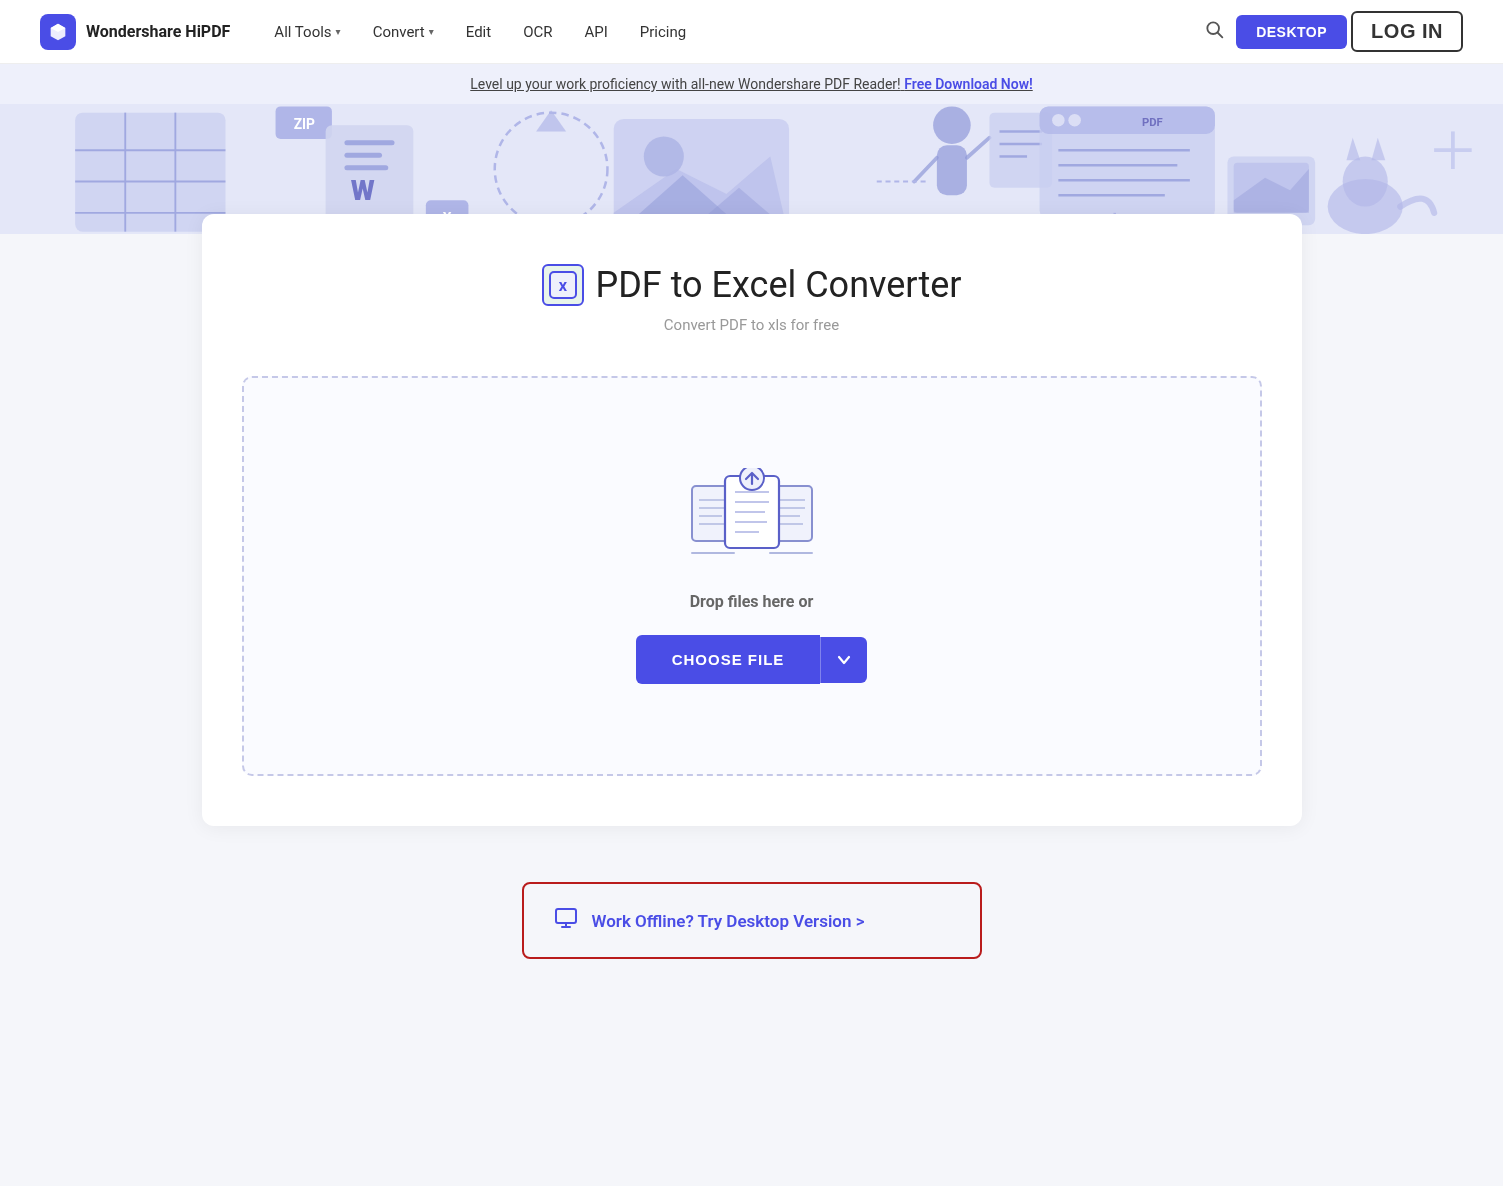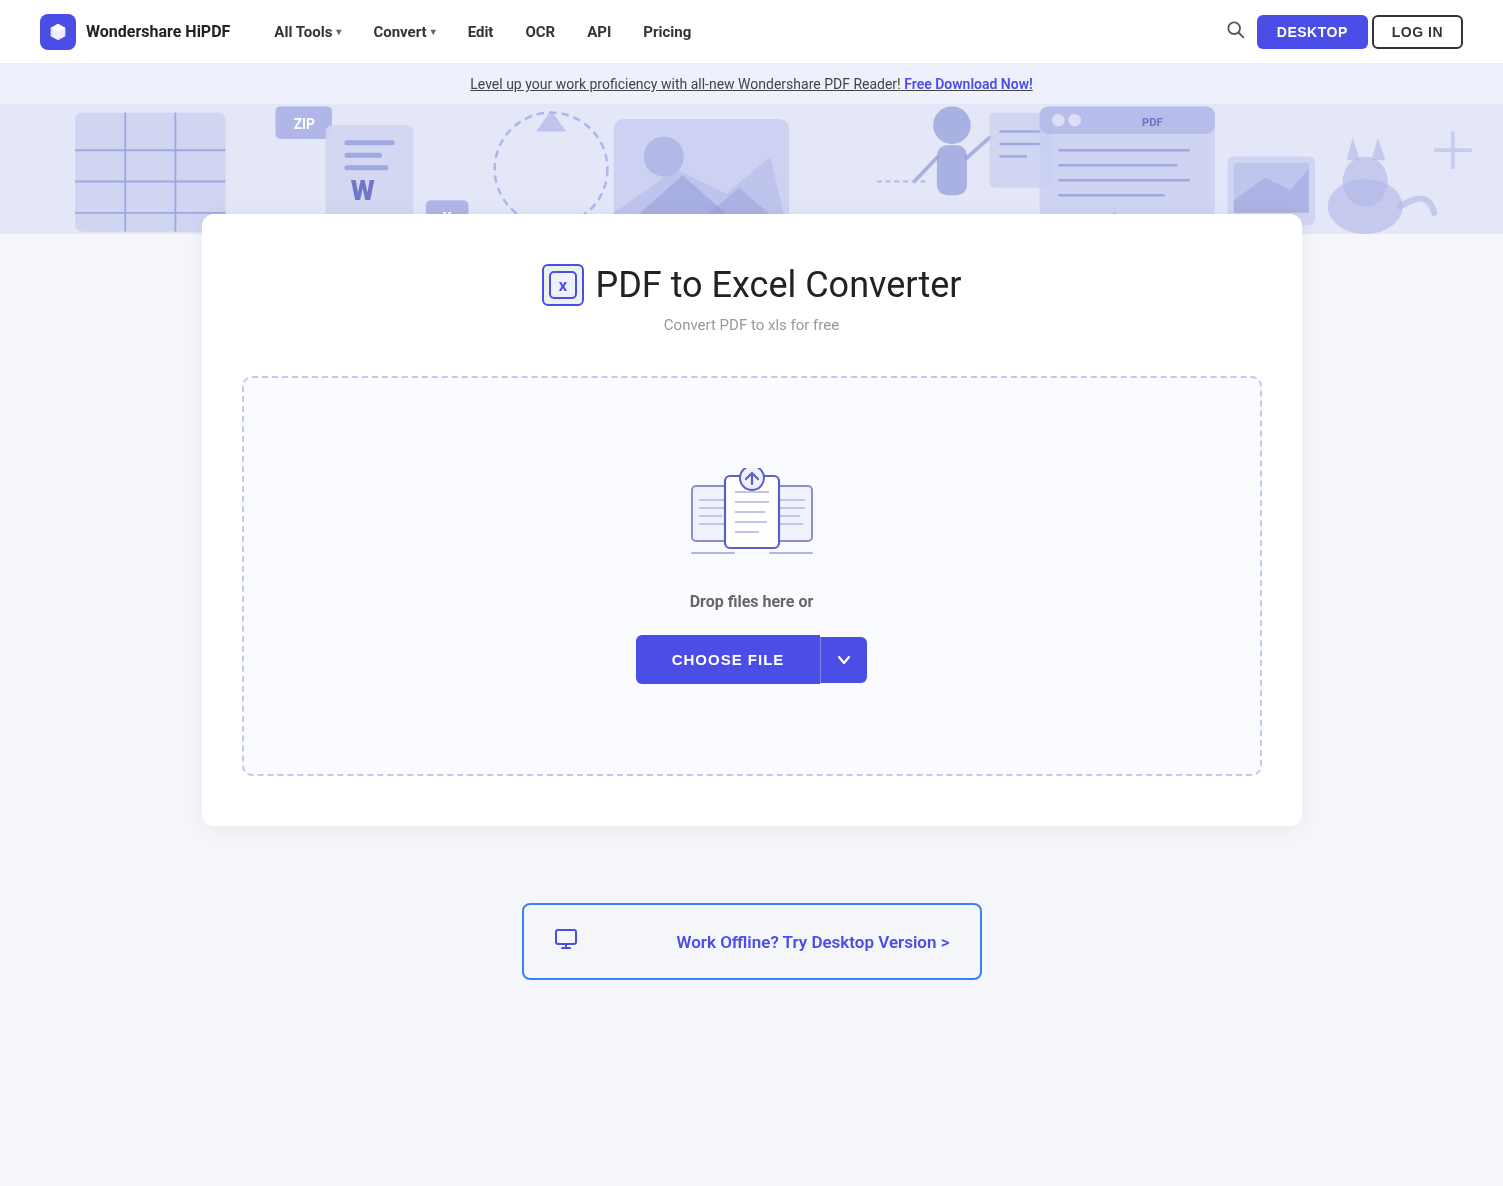--- a/index.html
+++ b/index.html
@@ -46,21 +46,21 @@
     }
     .nav-item {
       display: flex;
       align-items: center;
       gap: 4px;
       padding: 8px 14px;
       font-size: 15px;
       color: #333;
       cursor: pointer;
       border-radius: 6px;
-      font-weight: 700;
+      font-weight: 400;
       text-decoration: none;
     }
     .nav-item .chevron {
       font-size: 10px;
       color: #666;
     }
     .nav-actions {
       display: flex;
       align-items: center;
       gap: 4px;
@@ -83,21 +83,21 @@
       font-weight: 700;
       cursor: pointer;
       letter-spacing: 0.5px;
     }
     .btn-login {
       background: #fff;
       color: #333;
       border: 2px solid #333;
       border-radius: 6px;
       padding: 7px 18px;
-      font-size: 14px;
+      font-size: 20px;
       font-weight: 700;
       cursor: pointer;
       letter-spacing: 0.5px;
     }
 
     
     .banner {
       background: #eef0fb;
       text-align: center;
       padding: 12px;
@@ -217,28 +217,28 @@
       padding: 16px 16px;
       font-size: 14px;
       cursor: pointer;
       display: flex;
       align-items: center;
     }
 
     
     .offline-banner {
       max-width: 460px;
-      margin: 57px auto 0;
-      border: 2px solid #3b82f6;
+      margin: 36px auto 0;
+      border: 2px solid #b91c1c;
       border-radius: 8px;
       padding: 22px 30px;
       display: flex;
       align-items: center;
       gap: 14px;
-      justify-content: space-between;
+      justify-content: flex-start;
       cursor: pointer;
     }
     .offline-icon {
       color: #4A4DE6;
       font-size: 20px;
     }
     .offline-text {
       color: #4A4DE6;
       font-size: 17px;
       font-weight: 600;

